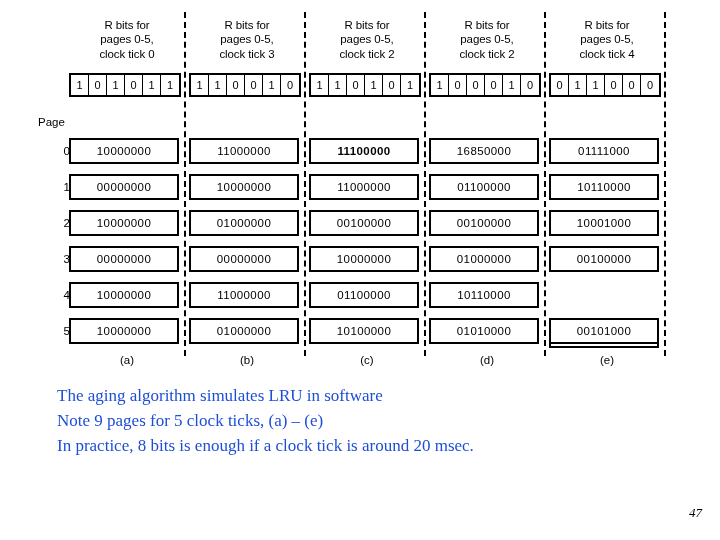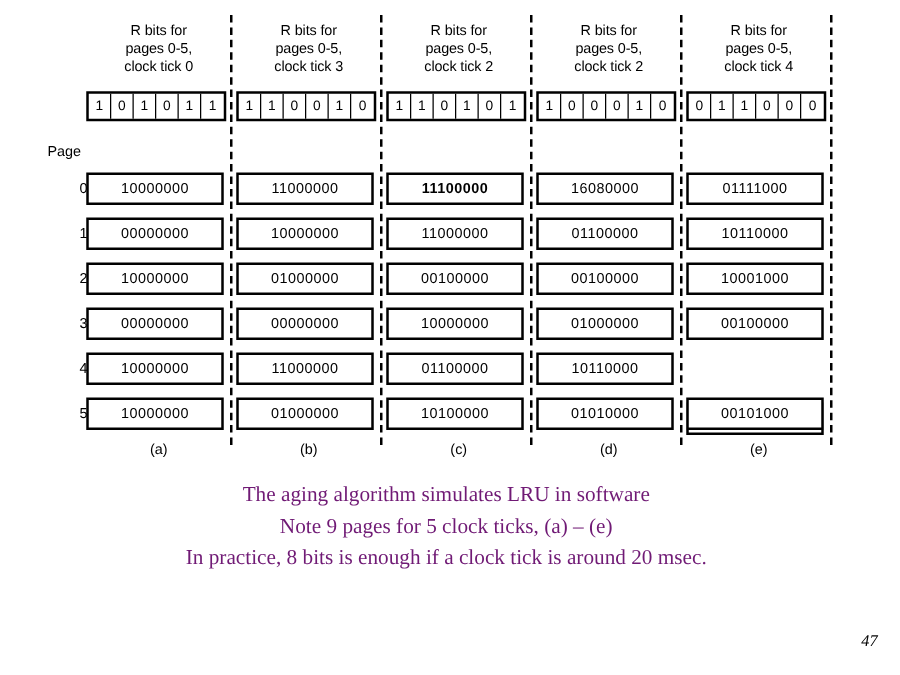--- a/index.html
+++ b/index.html
@@ -223,21 +223,21 @@
         <div>clock tick 2</div>
       </div>
       <div class="rbits" style="left: 429px;">
         <div class="rbit">1</div>
         <div class="rbit">0</div>
         <div class="rbit">0</div>
         <div class="rbit">0</div>
         <div class="rbit">1</div>
         <div class="rbit">0</div>
       </div>
-      <div class="cbox" style="left: 429px; top: 138px;">16080000</div>
+      <div class="cbox" style="left: 429px; top: 138px;">16850000</div>
       <div class="cbox" style="left: 429px; top: 174px;">01100000</div>
       <div class="cbox" style="left: 429px; top: 210px;">00100000</div>
       <div class="cbox" style="left: 429px; top: 246px;">01000000</div>
       <div class="cbox" style="left: 429px; top: 282px;">10110000</div>
       <div class="cbox" style="left: 429px; top: 318px;">01010000</div>
       <div class="col-label" style="left: 428px;">(d)</div>
       <div class="col-head" style="left: 548px;">
         <div>R bits for</div>
         <div>pages 0-5,</div>
         <div>clock tick 4</div>
@@ -260,21 +260,21 @@
       <div class="row-index" style="top: 138px;">0</div>
       <div class="row-index" style="top: 174px;">1</div>
       <div class="row-index" style="top: 210px;">2</div>
       <div class="row-index" style="top: 246px;">3</div>
       <div class="row-index" style="top: 282px;">4</div>
       <div class="row-index" style="top: 318px;">5</div>
     </div>
 
   <div id="page-caption">Page</div>
 
-  <div id="notes" style="color: #701a75; text-align: center;">
+  <div id="notes" style="color: #1d4ed8;">
       <div class="note-line">The aging algorithm simulates LRU in software</div>
       <div class="note-line">Note 9 pages for 5 clock ticks, (a) – (e)</div>
       <div class="note-line">In practice, 8 bits is enough if a clock tick is around 20 msec.</div>
     </div>
 
   <div id="page-number">47</div>
 
 </div>
 
 </body></html>

